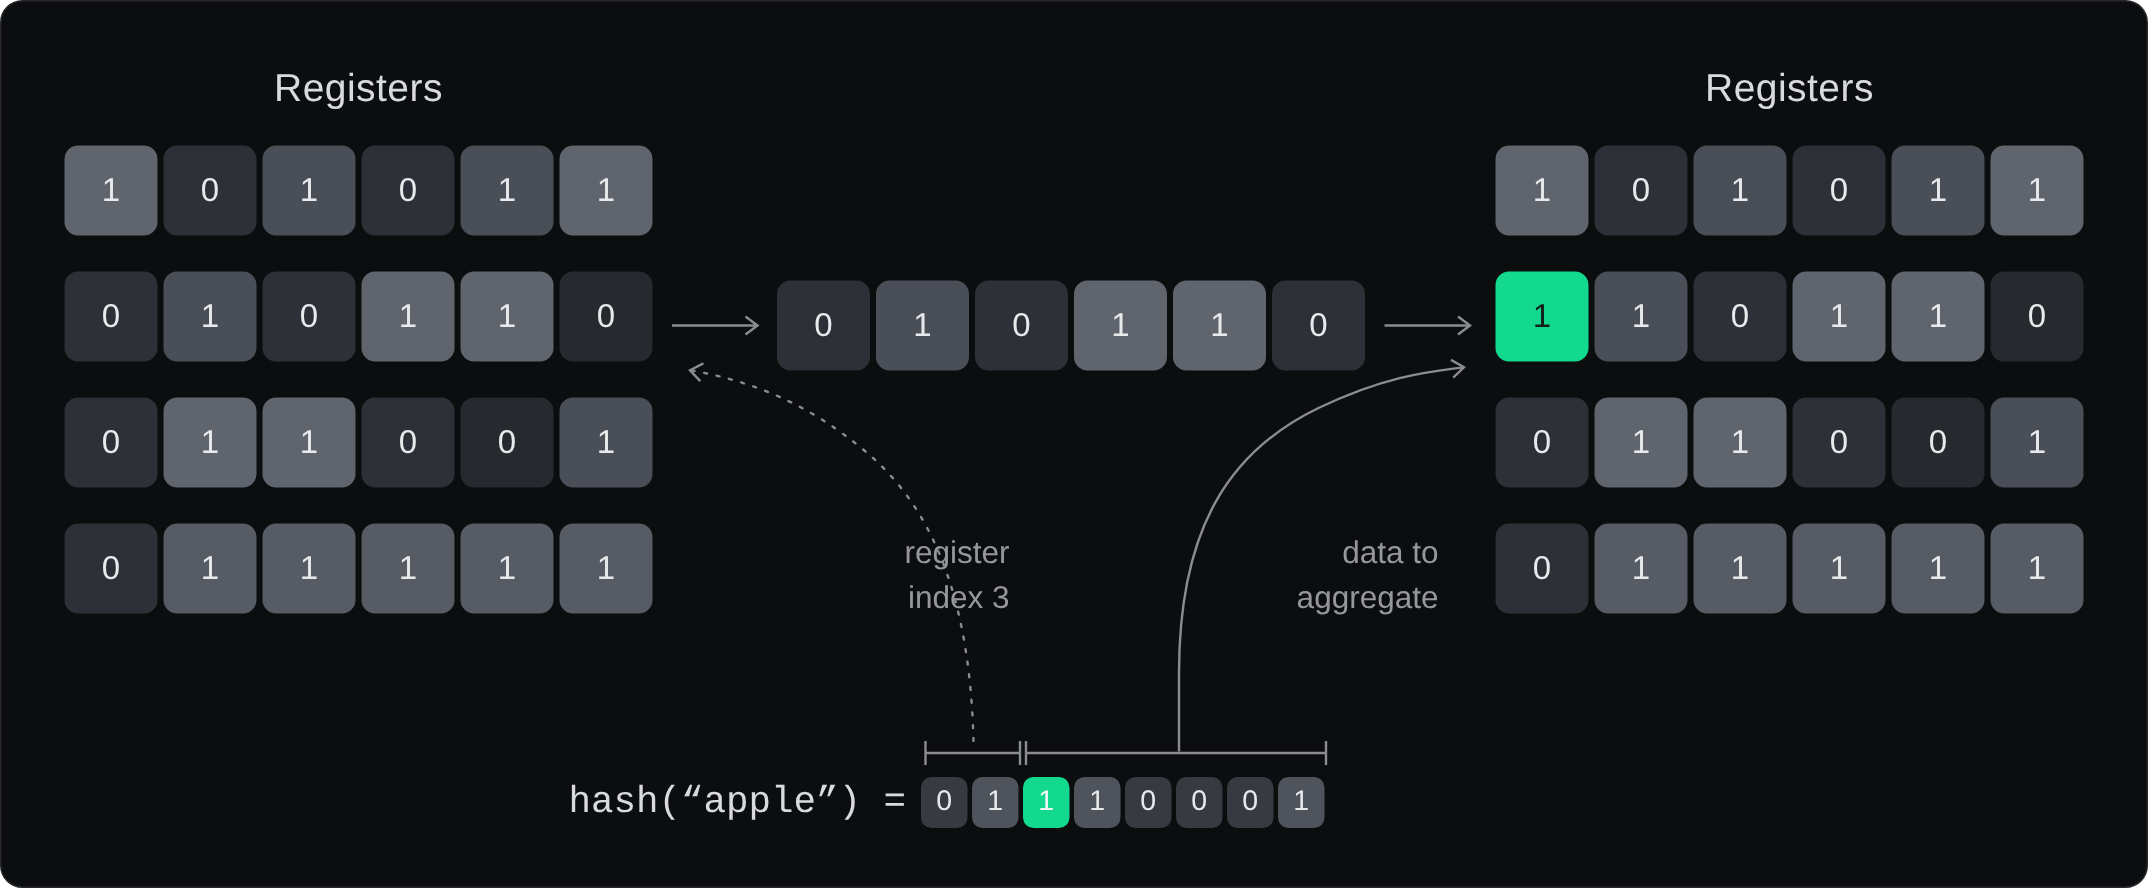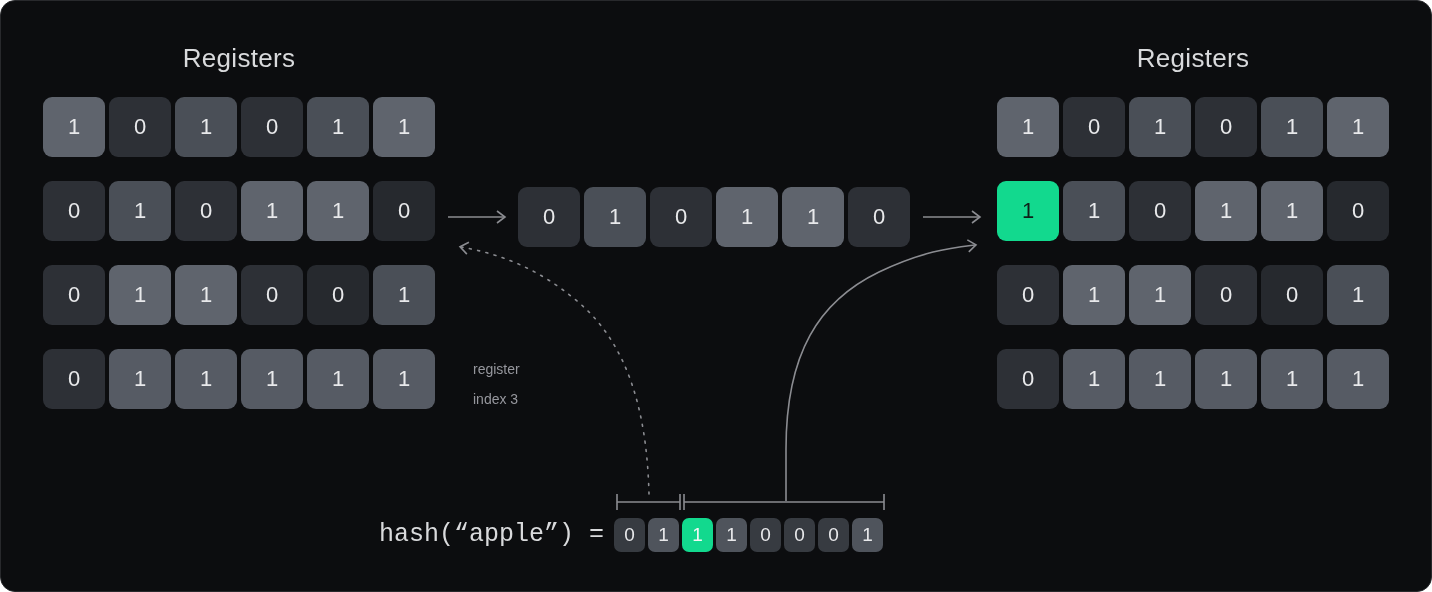--- a/index.html
+++ b/index.html
@@ -30,22 +30,22 @@
   }
   .tone-dark{background:var(--dark,#2d3036);}
   .tone-darker{background:var(--darker,#26292e);}
   .tone-mid{background:var(--mid,#4a4f57);}
   .tone-mlight{background:var(--mlight,#565b64);}
   .tone-light{background:var(--light,#5f646d);}
   .tone-green{background:var(--green,#12d98e);color:var(--green_text,#0f2019);}
   .tone-hdark{background:var(--hdark,#373b41);}
   .tone-hmid{background:var(--hmid,#4f545c);}
   .curve-label{
-    position:absolute;width:200px;text-align:left;
-    font-size:14px;line-height:30px;color:var(--label,#96979d);
+    position:absolute;width:200px;text-align:right;
+    font-size:21px;line-height:30px;color:var(--label,#96979d);
   }
   #hash-label{
     position:absolute;left:375px;top:519px;width:228px;
     text-align:right;font-size:25px;color:var(--hash_text,#d9dadc);
     white-space:nowrap;
     font-family:Liberation Mono, monospace;
   }
   #hash-bits{
     position:absolute;left:613px;top:517px;display:grid;
     grid-template-columns:repeat(8,31px);gap:3px;
@@ -131,20 +131,22 @@
       <div class="cell tone-light">1</div>
       <div class="cell tone-dark">0</div>
     </div>
 
   <div class="curve-label" style="left:472px;top:353px">
     <div>register</div>
     <div>index 3</div>
   </div>
 
   <div class="curve-label" style="left:758px;top:353px">
+    <div>data to</div>
+    <div>aggregate</div>
   </div>
 
   <div id="hash-label">hash(“apple”) =</div>
 
   <div id="hash-bits">
       <div class="hash-bit tone-hdark">0</div>
       <div class="hash-bit tone-hmid">1</div>
       <div class="hash-bit tone-green">1</div>
       <div class="hash-bit tone-hmid">1</div>
       <div class="hash-bit tone-hdark">0</div>

